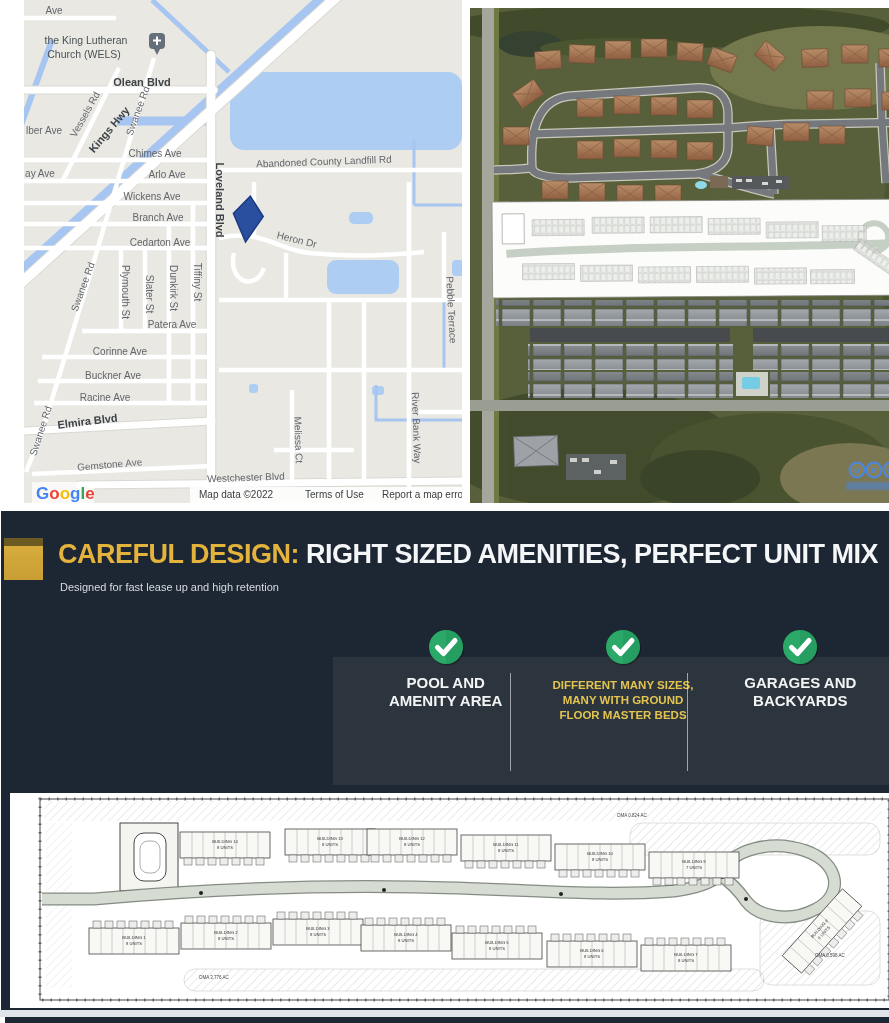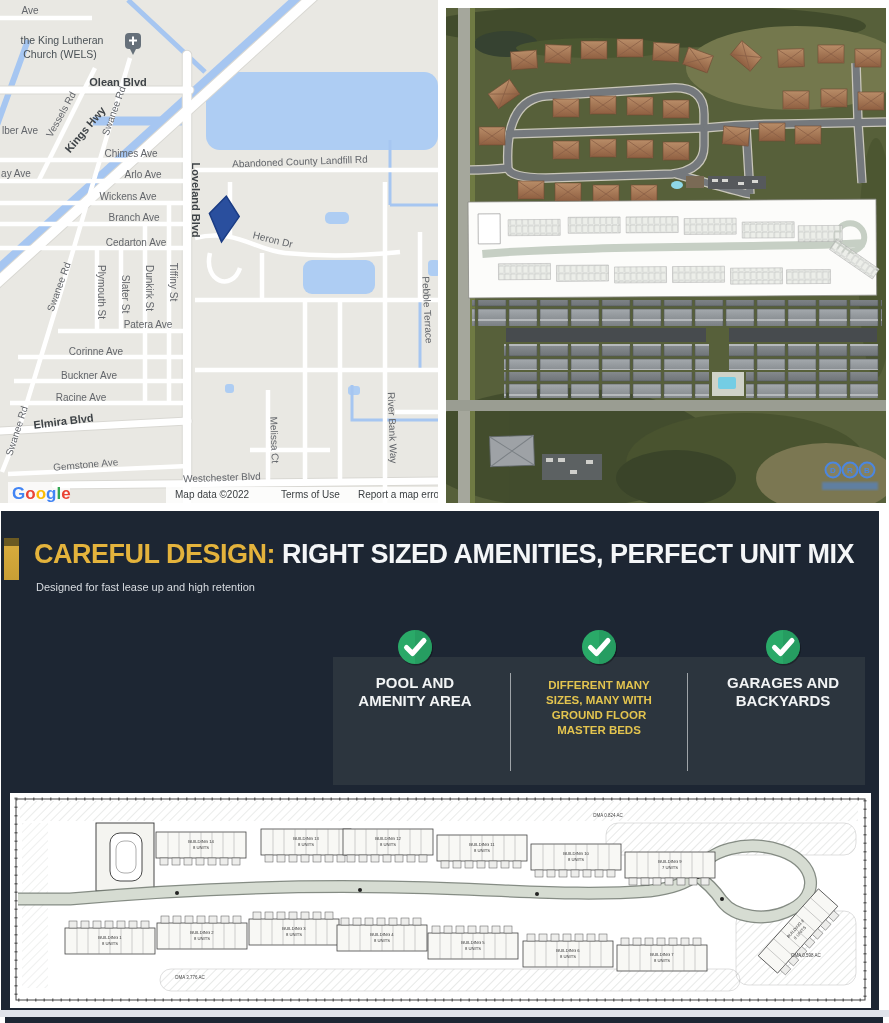--- a/index.html
+++ b/index.html
@@ -1,27 +1,27 @@
 <!DOCTYPE html>
 <html><head>
 <meta charset="utf-8">
 <style>
   html,body{margin:0;padding:0;background:#fff;}
   #canvas{position:relative;width:889px;height:1023px;background:#ffffff;overflow:hidden;
           font-family:"Liberation Sans",sans-serif;}
-  .abs{position:absolute;}
+  .abs{position:absolute;padding-left:24px;}
   
   #slide{left:1px;top:511px;width:878px;height:499px;background:#1d2633;}
   #accent-bar{left:3px;top:27px;width:15px;height:42px;
      background:linear-gradient(180deg,#6b5a22 0%,#6b5a22 18%,#d7ab3c 20%,#c89e35 100%);}
   #slide-title{left:33px;top:28px;font-size:27px;font-weight:bold;letter-spacing:-0.5px;white-space:nowrap;}
   #slide-title .hl{color:#e4b33c;}
   #slide-title .rest{color:#f4f6f8;font-weight:600;}
   #slide-subtitle{left:35px;top:70px;font-size:11px;color:#d8dce1;}
-  #features-panel{left:332px;top:146px;width:532px;height:128px;background:#2c353e;display:flex;gap:20px;}
+  #features-panel{left:332px;top:146px;width:532px;height:128px;background:#2c353e;display:flex;}
   .feature-col{flex:1 1 0;display:flex;flex-direction:column;align-items:center;text-align:center;padding:0 14px;box-sizing:border-box;}
   .check-wrap{margin-top:-29px;height:38px;}
   .feature-title{margin-top:8px;font-size:15px;font-weight:bold;color:#f2f4f5;line-height:1.22;}
   .feature-desc{margin-top:12px;font-size:11.5px;font-weight:bold;color:#e3c44f;line-height:1.3;}
   .divider{position:absolute;top:16px;width:1px;height:98px;background:rgba(255,255,255,.55);}
   #site-plan{left:9px;top:282px;width:861px;height:215px;background:#fff;}
   
   #gap-strip{left:0;top:1010px;width:889px;height:7px;background:#e0e3ea;}
   #next-slide-strip{left:5px;top:1017px;width:878px;height:6px;background:#1d2633;}
   svg text{font-family:"Liberation Sans",sans-serif;}

